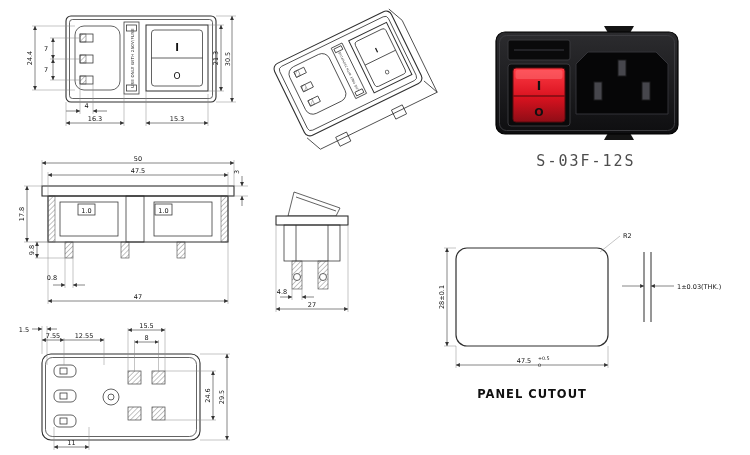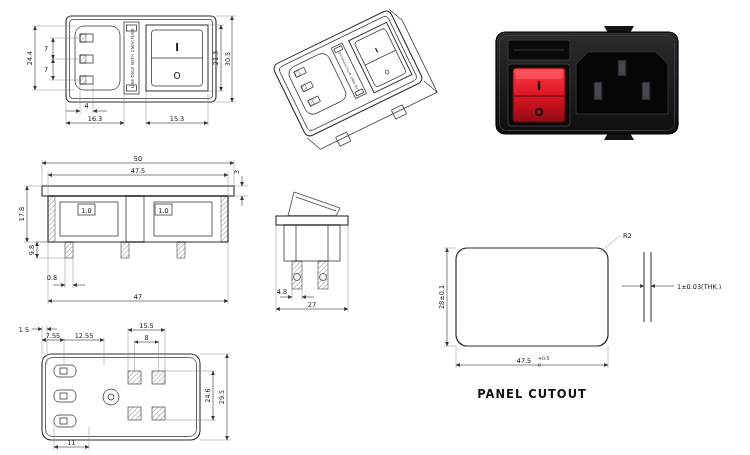--- a/index.html
+++ b/index.html
@@ -163,20 +163,21 @@
         <text x="59" y="98" font-size="11" font-weight="bold" text-anchor="middle" fill="#3d0406">O</text>
       </g>
       <g>
         <polygon points="108,34 176,34 188,46 188,96 96,96 96,46" fill="#060607" stroke="#333338" stroke-width="1"></polygon>
         <rect x="138" y="42" width="8" height="16" fill="#46464c" stroke="#1a1a1c"></rect>
         <rect x="114" y="64" width="8" height="18" fill="#46464c" stroke="#1a1a1c"></rect>
         <rect x="162" y="64" width="8" height="18" fill="#46464c" stroke="#1a1a1c"></rect>
       </g>
     </g>
   </svg>
+  <div class="model-label view" style="left:480px;top:152px;width:212px">S-03F-12S</div>
 
   <svg class="view" style="left:8px;top:152px" width="245" height="168" viewBox="0 0 245 168">
     <g>
       <rect class="o" x="34" y="34" width="192" height="10"></rect>
       <rect class="o2" x="40" y="44" width="180" height="46" style="stroke-width:1"></rect>
       <rect x="40" y="44" width="7" height="46" fill="url(#hh)" stroke="#444" stroke-width=".5"></rect>
       <rect x="213" y="44" width="7" height="46" fill="url(#hh)" stroke="#444" stroke-width=".5"></rect>
       <rect class="o2" x="118" y="44" width="18" height="46"></rect>
       <rect class="o2" x="52" y="50" width="58" height="34"></rect>
       <rect class="o2" x="146" y="50" width="58" height="34"></rect>

